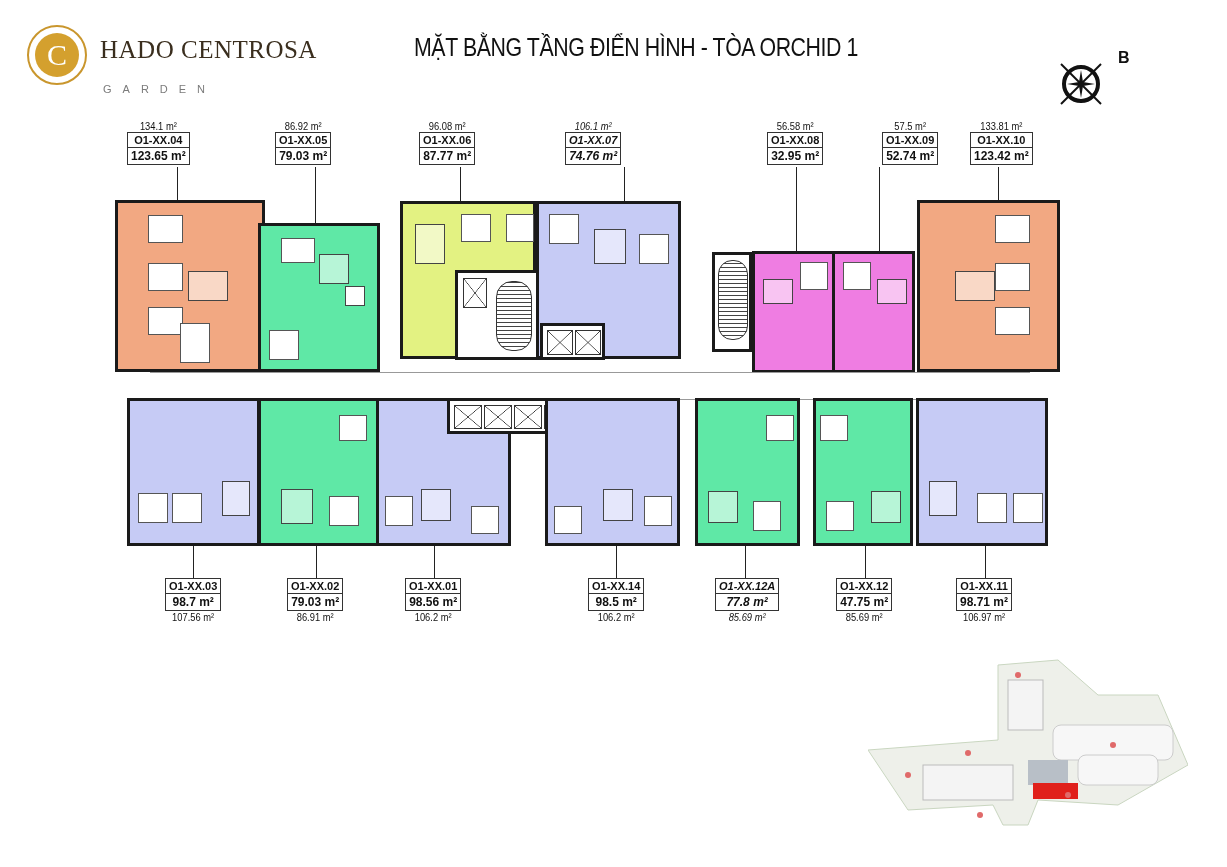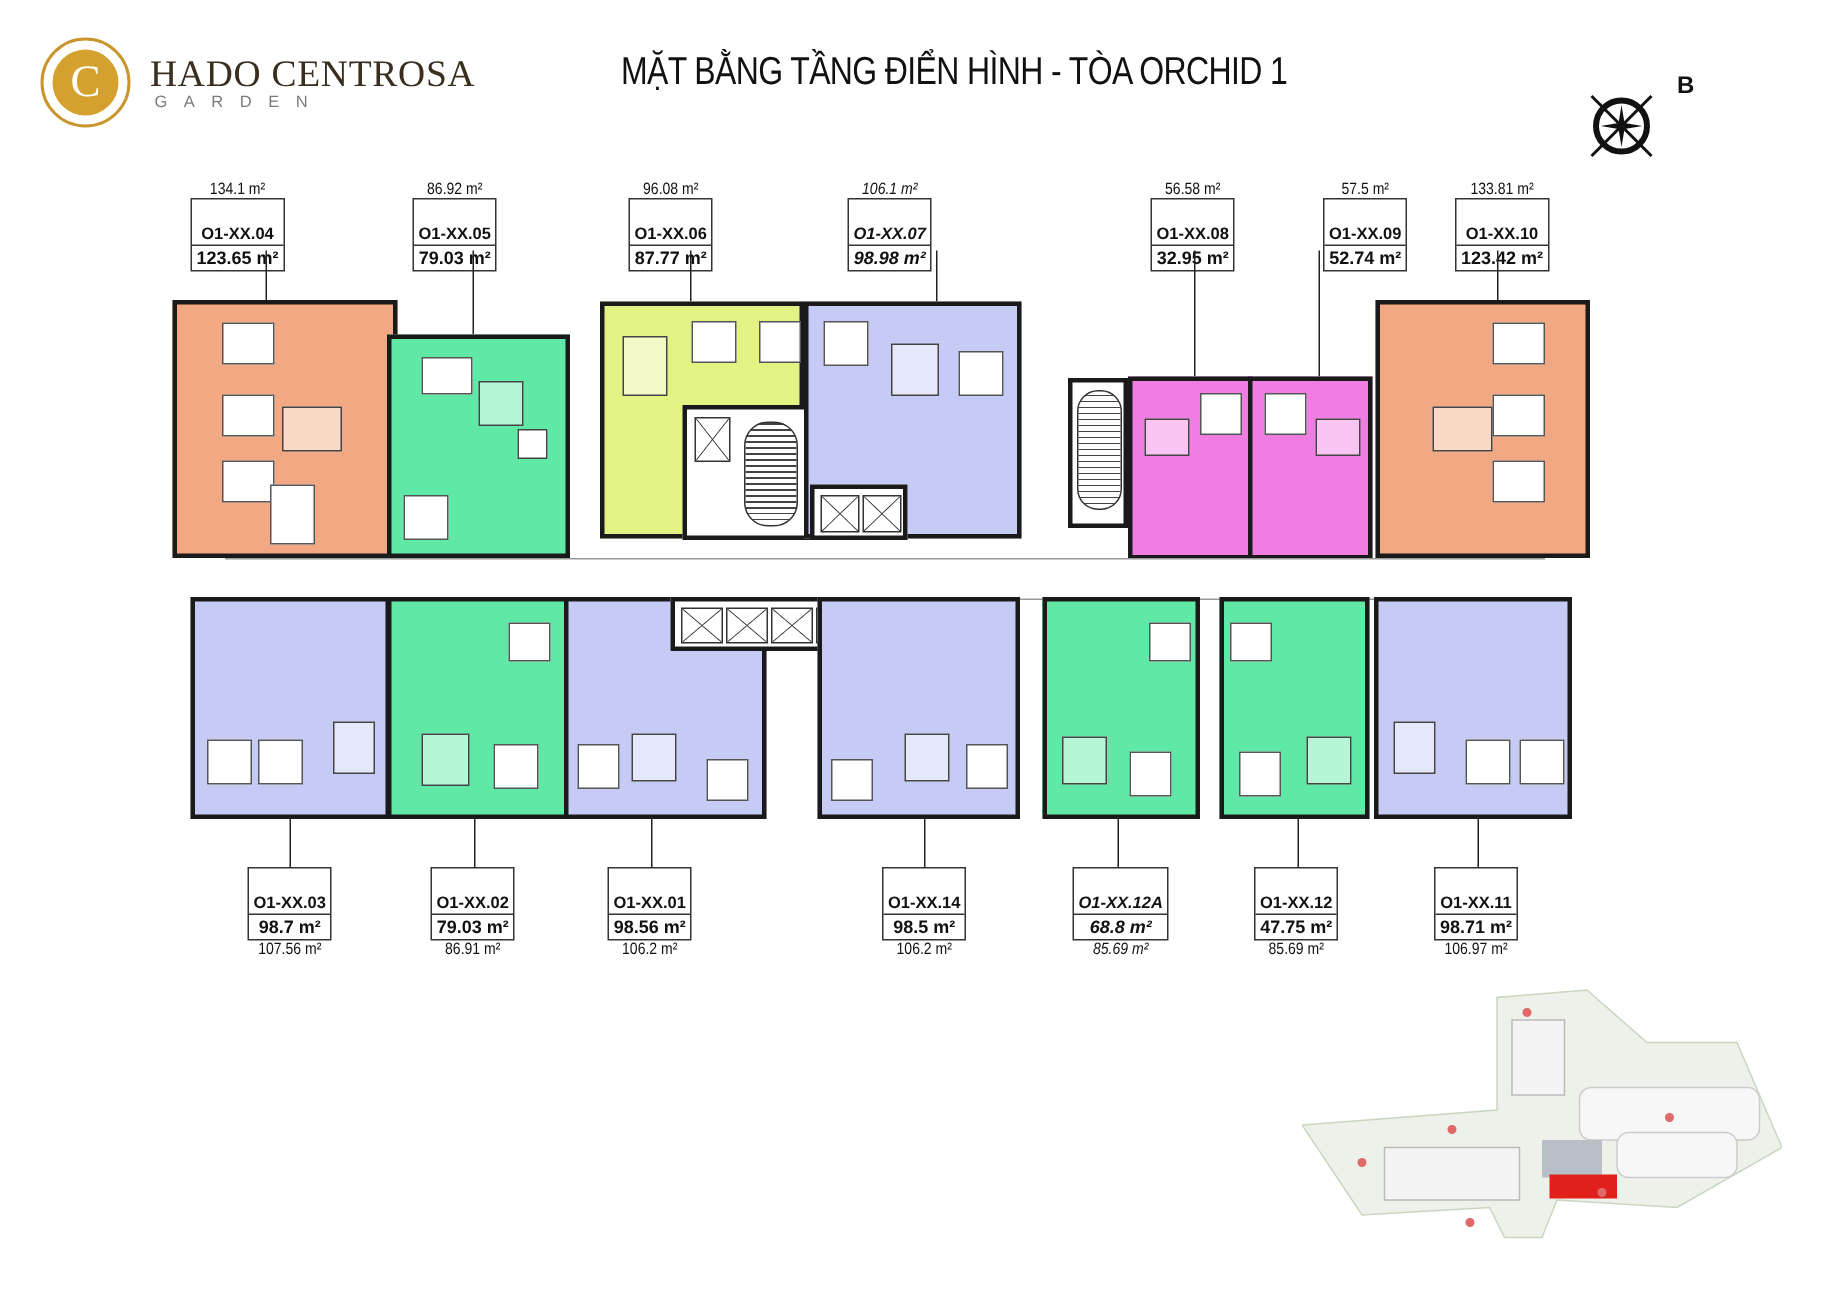--- a/index.html
+++ b/index.html
@@ -3,30 +3,30 @@
 <meta charset="utf-8">
 <style>
   html, body { margin:0; padding:0; background:#ffffff; }
   body { width:1227px; height:867px; position:relative; overflow:hidden; font-family:"Liberation Sans", sans-serif; color:#111; }
   .abs { position:absolute; }
   
   .logo-mark { left:27px; top:25px; width:60px; height:60px; border-radius:50%; background:#fff; border:2px solid #c9962d; box-sizing:border-box; }
   .logo-mark .inner { position:absolute; left:6px; top:6px; width:44px; height:44px; border-radius:50%; background:#d4a02e; }
   .logo-mark .c { position:absolute; left:0; top:0; width:44px; height:44px; line-height:44px; text-align:center; color:#fff; font-family:"Liberation Serif", serif; font-size:30px; }
   .brand { left:100px; top:36px; font-family:"Liberation Serif", serif; font-size:25px; letter-spacing:0.5px; color:#3a2e1e; white-space:nowrap; }
-  .brand-sub { left:103px; top:62px; font-size:11px; letter-spacing:11px; color:#7b7b7b; white-space:nowrap; }
+  .brand-sub { left:103px; top:83px; font-size:11px; letter-spacing:11px; color:#7b7b7b; white-space:nowrap; }
   .title { left:414px; top:32px; font-family:"Liberation Sans Narrow","Liberation Sans", sans-serif; font-size:26px; letter-spacing:-0.5px; color:#111; white-space:nowrap; transform:scaleX(0.82); transform-origin:left center; }
   
   .compass { left:1057px; top:60px; width:48px; height:48px; }
   .compass-b { left:1118px; top:49px; font-weight:bold; font-size:16px; font-family:"Liberation Sans", sans-serif; }
   
   .label { position:absolute; text-align:center; }
   .label .outer-area { font-size:11px; white-space:nowrap; transform:scaleX(0.85); }
   .label .box { border:1px solid #333; background:#fff; display:inline-block; min-width:50px; }
-  .label .code { font-weight:bold; font-size:11px; padding:1px 3px; border-bottom:1px solid #333; white-space:nowrap;margin-top:16px; }
+  .label .code { font-weight:bold; font-size:11px; padding:1px 3px; border-bottom:1px solid #333; white-space:nowrap; }
   .label .area { font-weight:bold; font-size:12px; padding:1px 3px; white-space:nowrap; }
   .leader { position:absolute; width:1px; background:#222; }
   
   .unit { position:absolute; border:3px solid #1a1a1a; box-sizing:border-box; }
   .unit .room { position:absolute; border:1px solid #444; box-sizing:border-box; background:rgba(255,255,255,0.55); }
   .unit .bed { position:absolute; background:#fff; border:1px solid #555; box-sizing:border-box; }
   .core { position:absolute; background:#fff; border:3px solid #1a1a1a; box-sizing:border-box; }
   .lift { position:absolute; border:1px solid #333; box-sizing:border-box; background:
     linear-gradient(to top right, transparent calc(50% - 0.6px), #333 50%, transparent calc(50% + 0.6px)),
     linear-gradient(to top left, transparent calc(50% - 0.6px), #333 50%, transparent calc(50% + 0.6px)); }
@@ -68,21 +68,21 @@
 <div class="leader" style="left:315px; top:167px; height:56px;"></div>
 
 <div class="label" style="left:419px; top:120px;">
   <div class="outer-area">96.08 m²</div>
   <div class="box"><div class="code">O1-XX.06</div><div class="area">87.77 m²</div></div>
 </div>
 <div class="leader" style="left:460px; top:167px; height:34px;"></div>
 
 <div class="label" style="left:565px; top:120px;font-style:italic;">
   <div class="outer-area">106.1 m²</div>
-  <div class="box"><div class="code">O1-XX.07</div><div class="area">98.98 m²</div></div>
+  <div class="box"><div class="code">O1-XX.07</div><div class="area">74.76 m²</div></div>
 </div>
 <div class="leader" style="left:624px; top:167px; height:34px;"></div>
 
 <div class="label" style="left:767px; top:120px;">
   <div class="outer-area">56.58 m²</div>
   <div class="box"><div class="code">O1-XX.08</div><div class="area">32.95 m²</div></div>
 </div>
 <div class="leader" style="left:796px; top:167px; height:84px;"></div>
 
 <div class="label" style="left:850px; top:120px;padding-left:32px;">
@@ -210,21 +210,21 @@
 </div>
 
 <div class="leader" style="left:616px; top:546px; height:33px;"></div>
 <div class="label" style="left:588px; top:578px;">
   <div class="box"><div class="code">O1-XX.14</div><div class="area">98.5 m²</div></div>
   <div class="outer-area">106.2 m²</div>
 </div>
 
 <div class="leader" style="left:745px; top:546px; height:33px;"></div>
 <div class="label" style="left:715px; top:578px;font-style:italic;">
-  <div class="box"><div class="code">O1-XX.12A</div><div class="area">68.8 m²</div></div>
+  <div class="box"><div class="code">O1-XX.12A</div><div class="area">77.8 m²</div></div>
   <div class="outer-area">85.69 m²</div>
 </div>
 
 <div class="leader" style="left:865px; top:546px; height:33px;"></div>
 <div class="label" style="left:836px; top:578px;">
   <div class="box"><div class="code">O1-XX.12</div><div class="area">47.75 m²</div></div>
   <div class="outer-area">85.69 m²</div>
 </div>
 
 <div class="leader" style="left:985px; top:546px; height:33px;"></div>

